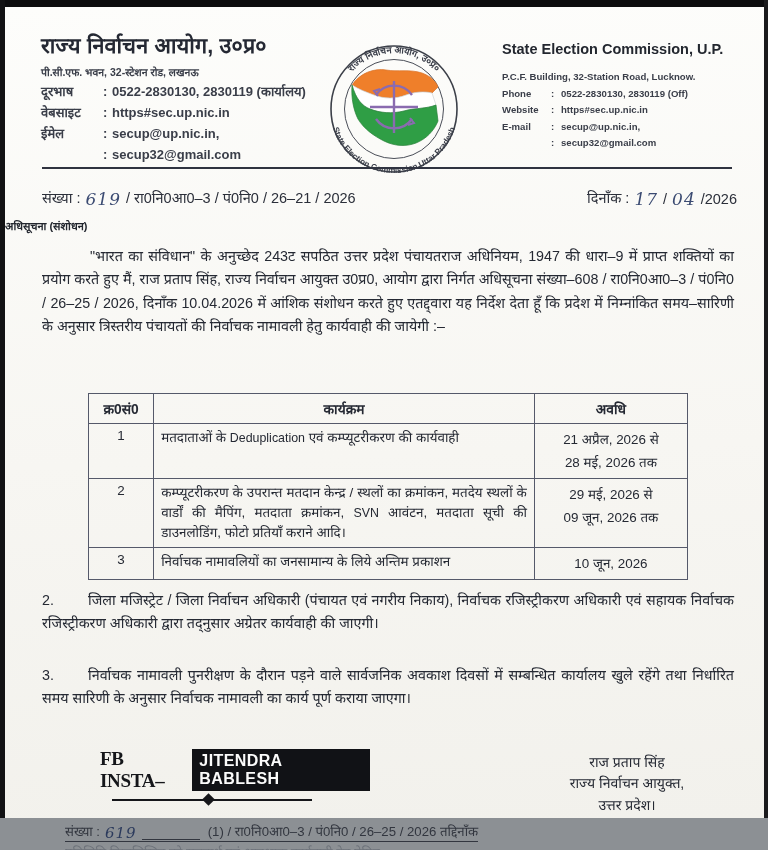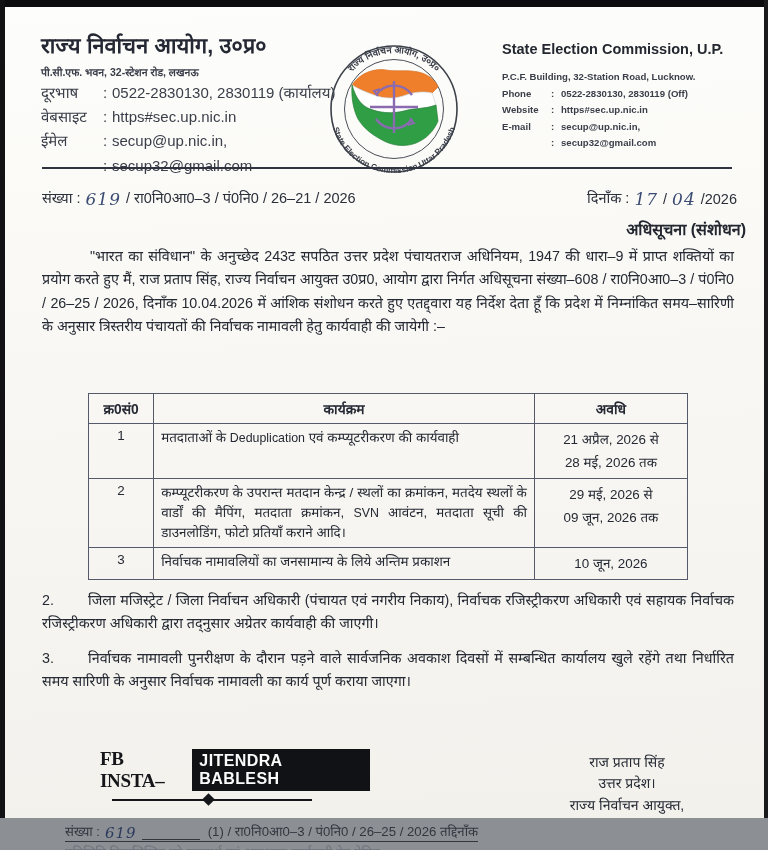--- a/index.html
+++ b/index.html
@@ -24,21 +24,21 @@
   }
 
   
   .letterhead{position:relative;height:152px;}
   .lh-left{position:absolute;left:36px;top:27px;width:265px;color:#2b2f3a;}
   .lh-title{
     font-size:21.5px;font-weight:700;letter-spacing:.2px;color:#242833;
     margin-bottom:5px;line-height:1.15;
   }
   .lh-line{font-size:10.5px;font-weight:700;color:#3a3e49;line-height:1.62;white-space:nowrap;}
-  .lh-row{display:flex;font-size:15px;font-weight:400;color:#3a3e49;line-height:1.62;}
+  .lh-row{display:flex;font-size:13px;font-weight:700;color:#3a3e49;line-height:1.62;}
   .lh-key{width:62px;flex:0 0 62px;}
   .lh-sep{width:9px;flex:0 0 9px;}
   .lh-val{white-space:nowrap;}
 
   .lh-right{position:absolute;left:497px;top:34px;width:250px;color:#2b2f3a;}
   .lh-rtitle{font-size:14.5px;font-weight:700;color:#23272f;margin-bottom:12px;white-space:nowrap;}
   .lh-rline{font-size:9.6px;font-weight:700;color:#3a3e49;line-height:1.72;white-space:nowrap;}
   .lh-rrow{display:flex;font-size:9.6px;font-weight:700;color:#3a3e49;line-height:1.72;}
   .lh-rkey{width:49px;flex:0 0 49px;}
   .lh-rsep{width:10px;flex:0 0 10px;}
@@ -55,22 +55,22 @@
     position:absolute;left:37px;top:180px;width:700px;
     display:flex;align-items:flex-end;
   }
   .ref-left{display:flex;align-items:flex-end;font-size:14.5px;color:#2b2f3a;}
   .ref-right{position:absolute;right:5px;bottom:0;display:flex;align-items:flex-end;font-size:14.5px;color:#2b2f3a;}
   .hand{
     font-family:"DejaVu Serif", serif;font-size:17px;color:#3b4b72;
     font-style:italic;letter-spacing:1px;padding:0 5px;position:relative;top:2px;
   }
   .subject{
-    position:absolute;left:0;top:211px;width:741px;text-align:right;
-    font-size:16px;font-weight:600;color:#23272f;
+    position:absolute;left:0;top:211px;width:741px;text-align:left;
+    font-size:11px;font-weight:600;color:#23272f;
   }
 
   
   .body{
     position:absolute;left:37px;top:238px;width:692px;
     font-size:14.3px;line-height:1.63;color:#252933;text-align:justify;
   }
   .p-indent{text-indent:48px;}
   .numpara{position:relative;padding-left:0;margin-top:6px;text-align:justify;}
   .numpara .num{display:inline-block;width:46px;}
@@ -297,40 +297,40 @@
             </td>
           </tr>
         </tbody>
       </table>
     </div>
 
     <div class="body" style="top:576px;">
       <div class="numpara">
         <span class="num">2.</span><span>जिला मजिस्ट्रेट / जिला निर्वाचन अधिकारी (पंचायत एवं नगरीय निकाय), निर्वाचक रजिस्ट्रीकरण अधिकारी एवं सहायक निर्वाचक रजिस्ट्रीकरण अधिकारी द्वारा तद्नुसार अग्रेतर कार्यवाही की जाएगी।</span>
       </div>
-      <div class="numpara" style="margin-top:11px;">
+      <div class="numpara" style="margin-top:28px;">
         <span class="num">3.</span><span>निर्वाचक नामावली पुनरीक्षण के दौरान पड़ने वाले सार्वजनिक अवकाश दिवसों में सम्बन्धित कार्यालय खुले रहेंगे तथा निर्धारित समय सारिणी के अनुसार निर्वाचक नामावली का कार्य पूर्ण कराया जाएगा।</span>
       </div>
     </div>
 
     <div class="foot-left">
       <div class="wm">
         <span class="wm-fb">FB INSTA–</span>
         <span class="wm-box">JITENDRA BABLESH</span>
       </div>
       <div class="wm-deco">
         <span class="bar"></span>
         <span class="dia"></span>
       </div>
     </div>
 
     <div class="sign">
       <div>राज प्रताप सिंह</div>
+      <div>राज्य निर्वाचन आयुक्त,</div>
       <div>उत्तर प्रदेश।</div>
-      <div>राज्य निर्वाचन आयुक्त,</div>
     </div>
 
   </div>
 
   <div class="nextpage">
     <div class="np-line">
       <span>संख्या :</span>
       <span class="hand">619</span>
       <span class="blank"></span>
       <span style="padding-left:8px;">(1) / रा0नि0आ0–3 / पं0नि0 / 26–25 / 2026 तद्दिनाँक</span>

